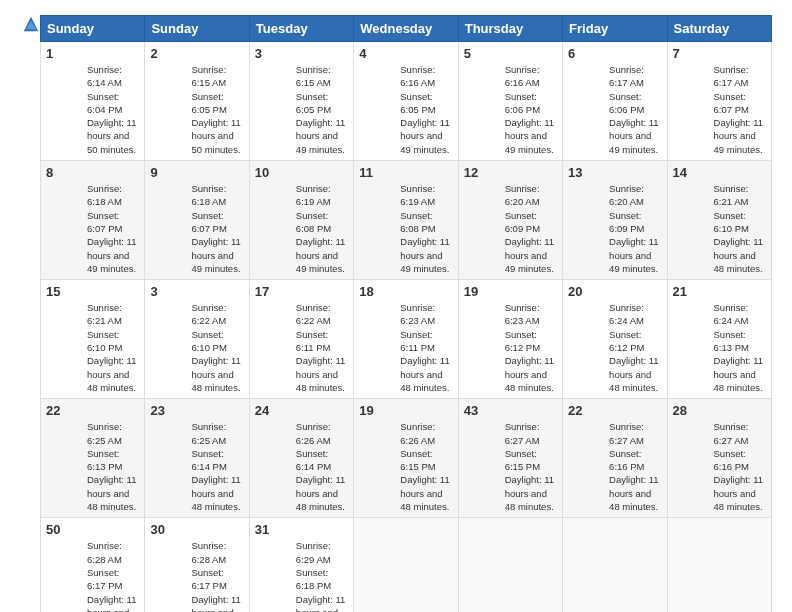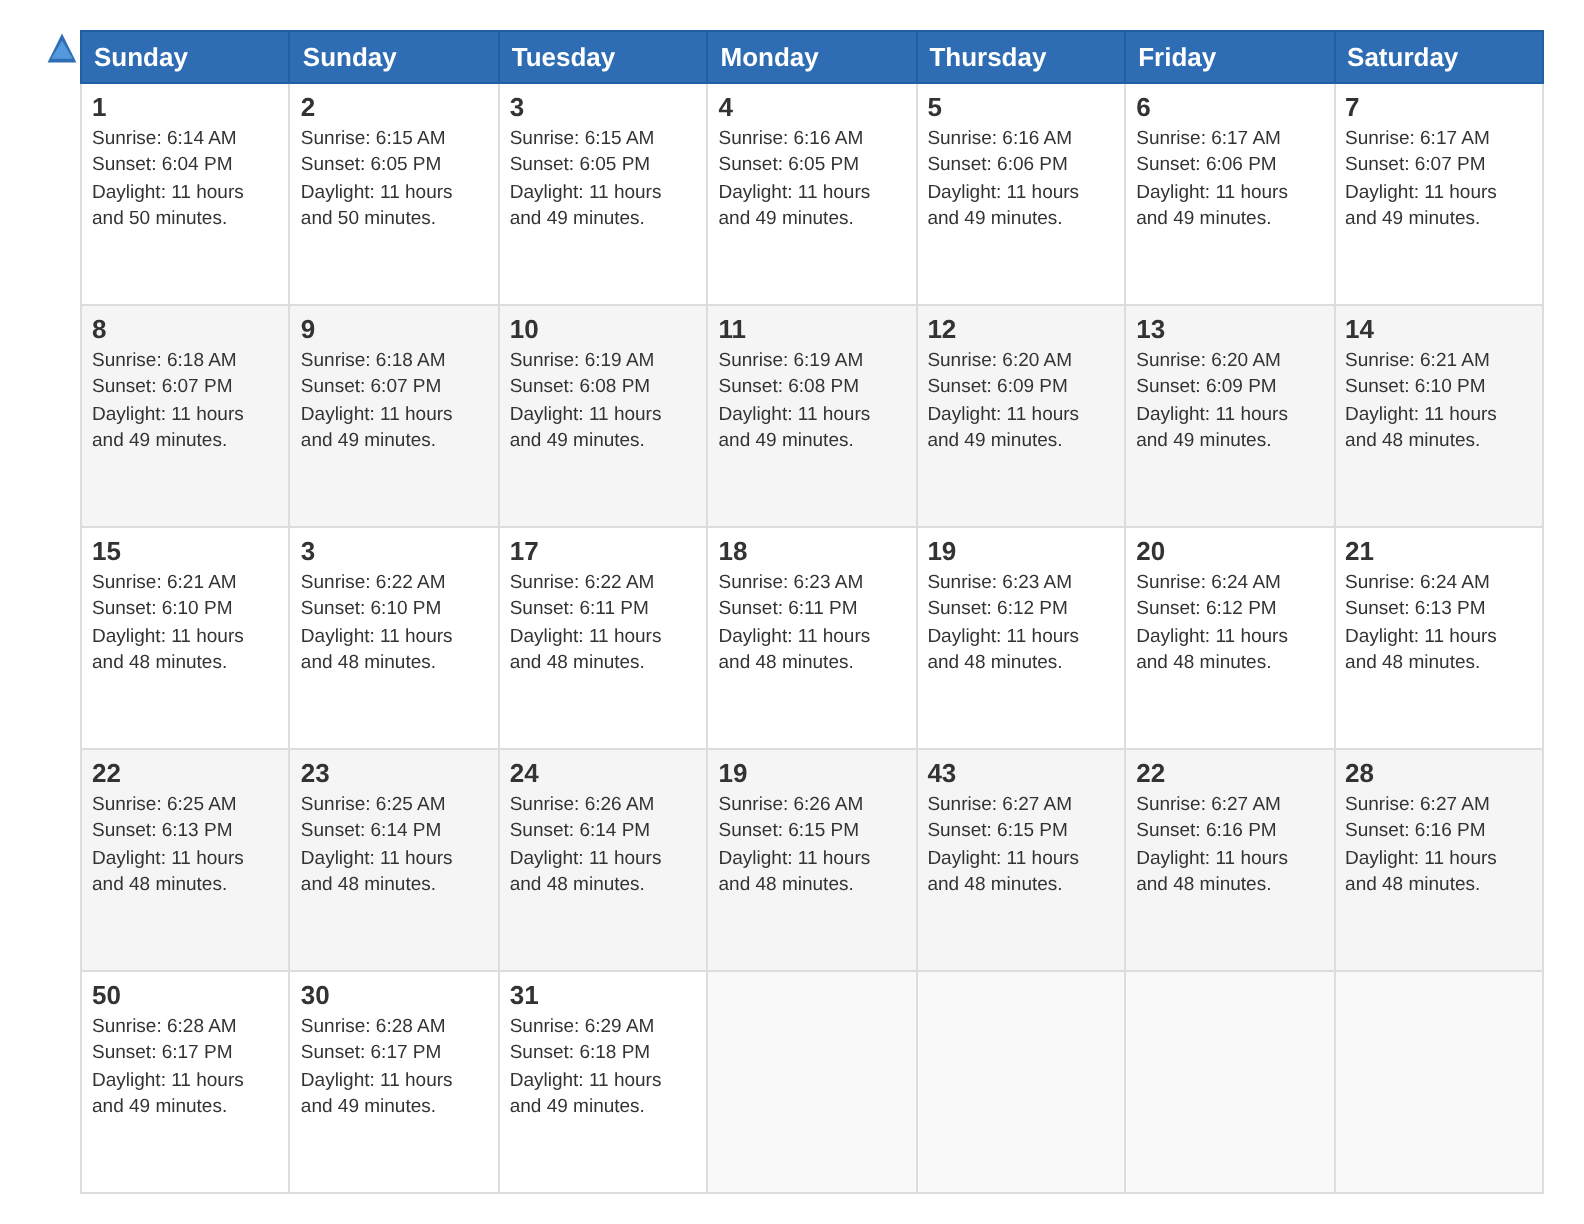--- a/index.html
+++ b/index.html
@@ -90,20 +90,21 @@
       background-color: #ffffff;
     }
     .day-number {
       font-size: 13px;
       font-weight: bold;
       display: block;
       margin-bottom: 2px;
     }
     .day-info {
       line-height: 1.4;
+      margin-left: 41px;
     }
     .empty-cell {
       background-color: #f9f9f9 !important;
     }
   </style>
 </head>
 <body>
 
 <div class="page">
   <div class="header">
@@ -122,21 +123,21 @@
       <div class="location"></div>
     </div>
   </div>
 
   <table class="calendar">
     <thead>
       <tr>
       <th>Sunday</th>
           <th>Sunday</th>
           <th>Tuesday</th>
-          <th>Monday</th>
+          <th>Wednesday</th>
           <th>Thursday</th>
           <th>Friday</th>
           <th>Saturday</th>
         </tr>
     </thead>
     <tbody id="calendar-body">
     <tr>
           <td>
         <span class="day-number">1</span>
         <div class="day-info">

